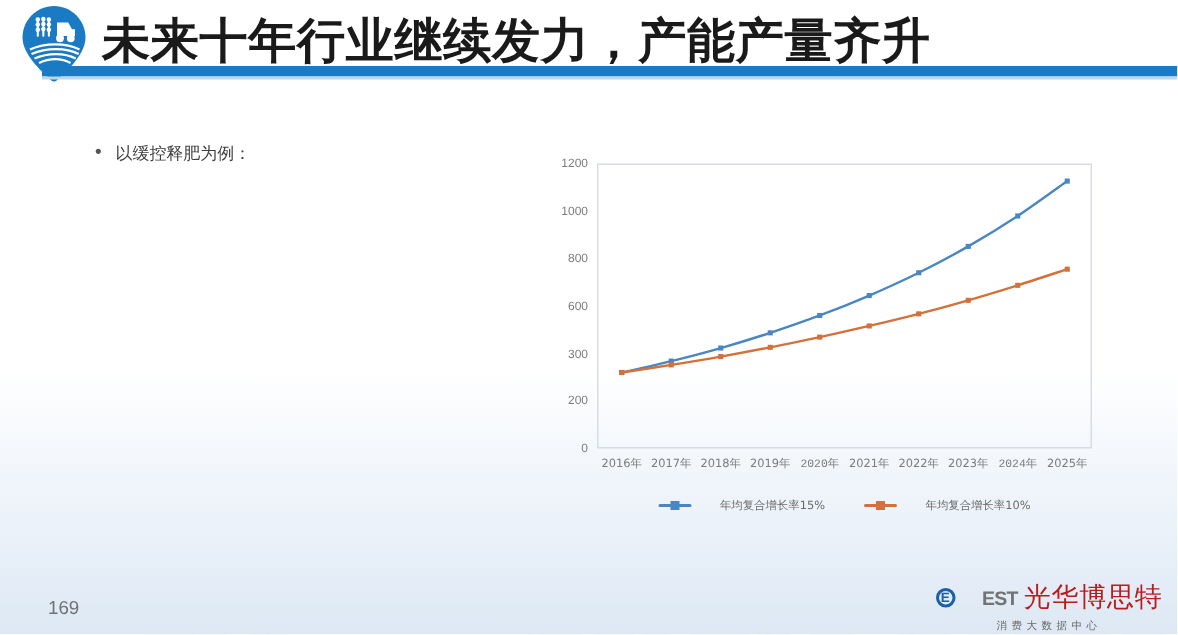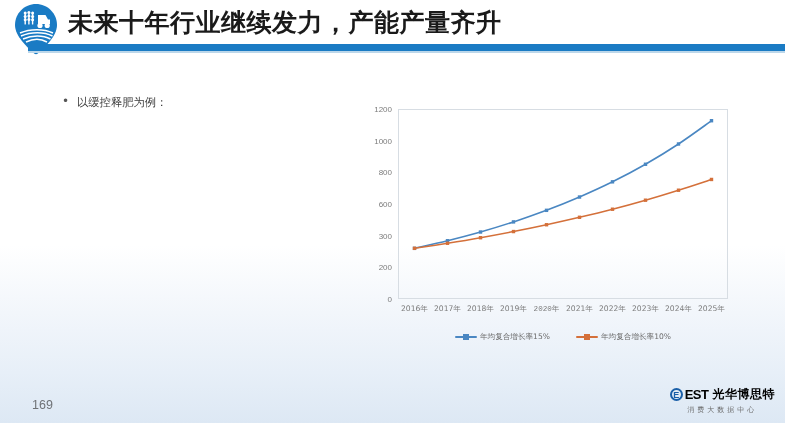--- a/index.html
+++ b/index.html
@@ -27,21 +27,21 @@
 
   
   .header {
     position: absolute; left: 0; top: 0; width: 785px; height: 52px; z-index: 5;
   }
   .logo-pin {
     position: absolute; left: 14px; top: 3px; width: 44px; height: 52px;
   }
   .title {
     position: absolute; left: 68px; top: 6px;
-    font-size: 25px; font-weight: bold; color: #1a1a1a;
+    font-size: 32px; font-weight: bold; color: #1a1a1a;
     letter-spacing: .5px; white-space: nowrap;
     font-family: "DejaVu Sans", "Liberation Sans", sans-serif;
   }
   .header-bar {
     position: absolute; left: 28px; top: 44px; width: 757px; height: 7px;
     background: #1a7bc4;
   }
   .header-bar-shadow {
     position: absolute; left: 28px; top: 51px; width: 757px; height: 2px;
     background: #bcd7ea;
@@ -82,21 +82,21 @@
     transform: translateX(-50%); white-space: nowrap;
     font-family: "DejaVu Sans", "Liberation Sans", sans-serif;
     text-align: right;
   }
   svg.lines { position: absolute; left: 38px; top: 23px; }
 
   .legend {
     position: absolute; left: 38px; top: 246px; width: 330px;
     display: flex; justify-content: center; gap: 26px; align-items: center;
   }
-  .legend-item { display: flex; align-items: center; gap: 3px; }
+  .legend-item { display: flex; align-items: center; gap: 19px; }
   .legend-swatch { width: 22px; height: 9px; position: relative; }
   .legend-swatch .ln {
     position: absolute; left: 0; top: 3.5px; width: 22px; height: 2px; border-radius: 1px;
   }
   .legend-swatch .mk {
     position: absolute; left: 8px; top: 1.5px; width: 6px; height: 6px;
   }
   .legend-text {
     font-size: 7.6px; color: #6b6b6b; white-space: nowrap;
     font-family: "DejaVu Sans", "Liberation Sans", sans-serif;
@@ -116,25 +116,26 @@
   .brand-best {
     display:flex; align-items:center; gap:2px;
   }
   .brand-e {
     width: 13px; height: 13px; border-radius: 50%;
     border: 2px solid #1a5fa8; color: #1a5fa8; font-size: 9px; font-weight: bold;
     display: flex; align-items: center; justify-content: center;
     font-family: "Liberation Sans", sans-serif;
   }
   .brand-est {
-    font-size: 13px; font-weight: bold; color: #000000; letter-spacing: -.5px;
+    font-size: 13px; font-weight: bold; color: #737373; letter-spacing: -.5px;
     font-family: "Liberation Sans", sans-serif;
+    margin-left: 16px;
   }
   .brand-cn {
-    font-size: 12px; font-weight: bold; color: #000000; letter-spacing: .5px;
+    font-size: 18px; font-weight: normal; color: #b91c1c; letter-spacing: .5px;
     font-family: "DejaVu Sans", "Liberation Sans", sans-serif;
   }
   .brand-sub {
     font-size: 7px; color: #6a6a6a; letter-spacing: 3px; margin-top: 2px;
     font-family: Liberation Mono, monospace;
   }
 </style>
 </head>
 <body>
 
@@ -252,21 +253,21 @@
       </svg>
     <div class="x-labels">
         <div class="x-label" style="left: 16.5px;">2016年</div>
         <div class="x-label" style="left: 49.5px;">2017年</div>
         <div class="x-label" style="left: 82.5px;">2018年</div>
         <div class="x-label" style="left: 115.5px;">2019年</div>
         <div class="x-label" style="left: 148.5px; font-family: Liberation Mono, monospace;">2020年</div>
         <div class="x-label" style="left: 181.5px;">2021年</div>
         <div class="x-label" style="left: 214.5px;">2022年</div>
         <div class="x-label" style="left: 247.5px;">2023年</div>
-        <div class="x-label" style="left: 280.5px;">2024年</div>
+        <div class="x-label" style="left: 280.5px; font-family: Liberation Mono, monospace;">2024年</div>
         <div class="x-label" style="left: 313.5px;">2025年</div>
       </div>
     <div class="legend">
       <div class="legend-item">
         <span class="legend-swatch">
           <span class="ln" id="lg0ln" style="background: rgb(74, 135, 194);"></span>
             <span class="mk" id="lg0mk" style="background: rgb(74, 135, 194);"></span>
         </span>
         <span class="legend-text">年均复合增长率15%</span>
       </div>

